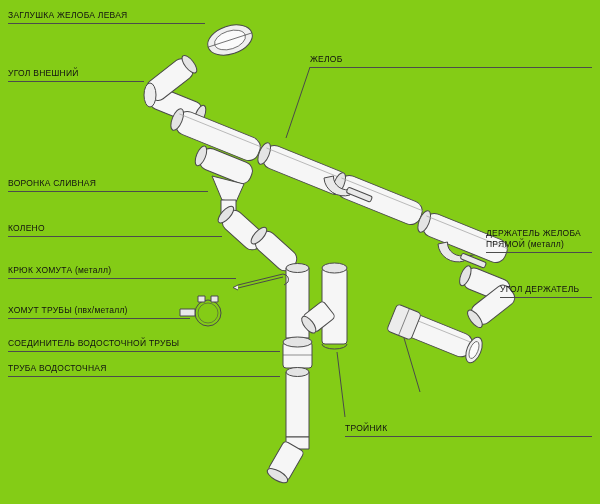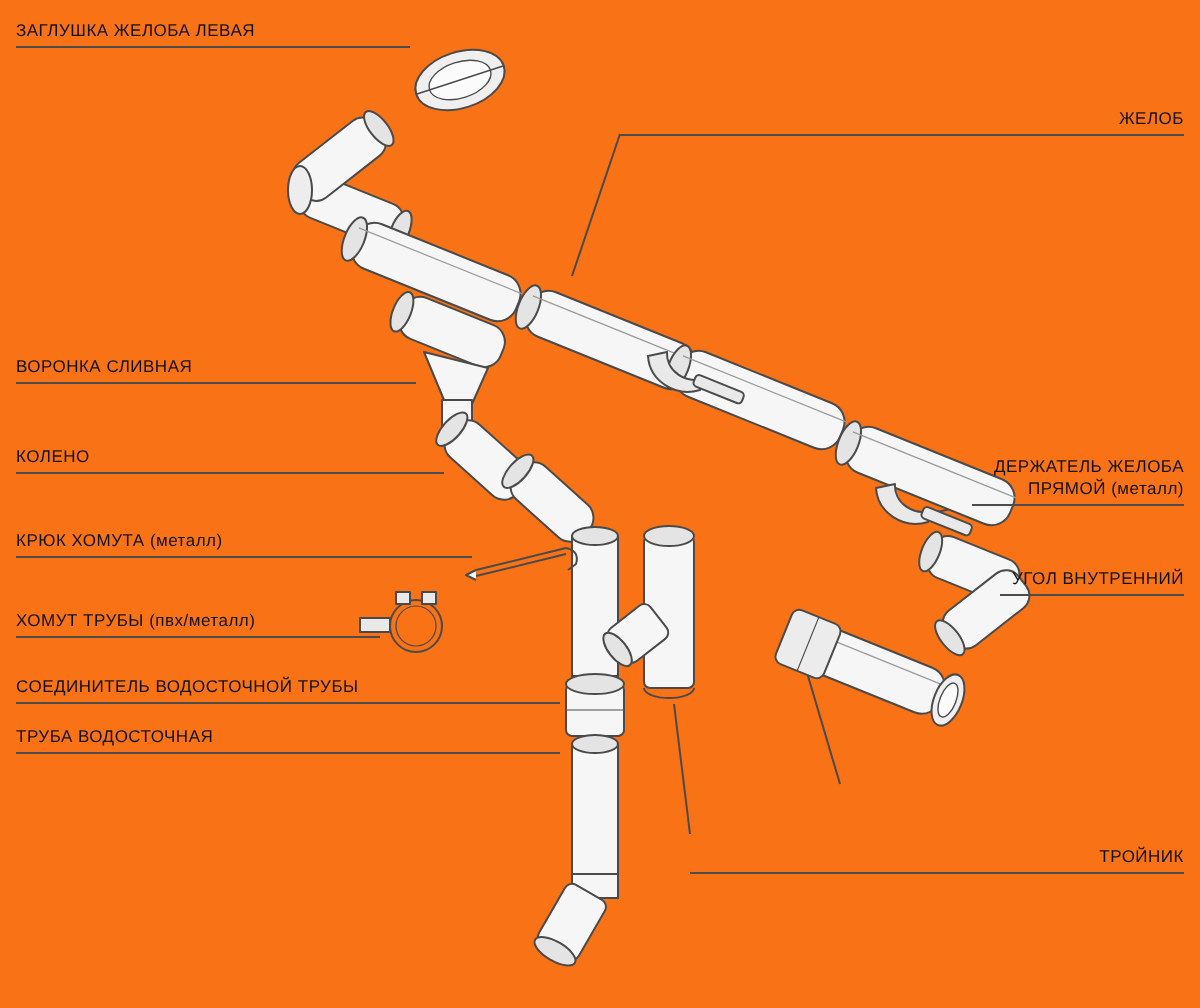--- a/index.html
+++ b/index.html
@@ -1,25 +1,25 @@
 <!DOCTYPE html>
 <html><head>
 <meta charset="utf-8">
 <style>
   *{box-sizing:border-box;margin:0;padding:0}
   html,body{background:#fff}
   body{font-family:"Liberation Sans",sans-serif}
-  .stage{position:relative;width:600px;height:504px;background:#f97316;overflow:hidden}
+  .stage{position:relative;width:600px;height:504px;background:#84cc16;overflow:hidden}
   svg.canvas{position:absolute;left:0;top:0;width:600px;height:504px}
   .lbl{
     position:absolute;
     font-size:8.5px;line-height:11px;letter-spacing:.25px;color:#111;
     border-bottom:1px solid #4c4c4c;padding-bottom:2px;white-space:nowrap
   }
-  .lbl.right{text-align:right}
+  .lbl.right{}
   .lbl.wrap{white-space:normal}
 </style>
 </head>
 <body>
 
 <div class="stage">
 
   <svg class="canvas" viewBox="0 0 600 504">
     <defs>
       <g id="bracket">
@@ -171,25 +171,26 @@
       </g>
       <g transform="translate(474,350) rotate(22)">
         <ellipse cx="0" cy="0" rx="7" ry="13.5" fill="#efefef"></ellipse>
         <ellipse cx="0" cy="0" rx="4" ry="9" fill="#fbfbfb" stroke-width=".7"></ellipse>
       </g>
 
     </g>
   </svg>
 
   <div class="lbl" style="left:8px;top:10px;width:197px">ЗАГЛУШКА ЖЕЛОБА ЛЕВАЯ</div>
+  <div class="lbl" style="left:8px;top:68px;width:136px">УГОЛ ВНЕШНИЙ</div>
   <div class="lbl" style="left:8px;top:178px;width:200px">ВОРОНКА СЛИВНАЯ</div>
   <div class="lbl" style="left:8px;top:265px;width:228px">КРЮК ХОМУТА (металл)</div>
   <div class="lbl" style="left:8px;top:223px;width:214px">КОЛЕНО</div>
   <div class="lbl" style="left:8px;top:305px;width:182px">ХОМУТ ТРУБЫ (пвх/металл)</div>
   <div class="lbl" style="left:8px;top:338px;width:272px">СОЕДИНИТЕЛЬ ВОДОСТОЧНОЙ ТРУБЫ</div>
   <div class="lbl" style="left:8px;top:363px;width:272px">ТРУБА ВОДОСТОЧНАЯ</div>
 
   <div class="lbl right" style="right:8px;top:54px;width:282px">ЖЕЛОБ</div>
   <div class="lbl right wrap" style="right:8px;top:228px;width:106px">ДЕРЖАТЕЛЬ ЖЕЛОБА ПРЯМОЙ (металл)</div>
-  <div class="lbl right" style="right:8px;top:284px;width:92px">УГОЛ ВНУТРЕННИЙ</div>
+  <div class="lbl right" style="right:8px;top:284px;width:92px">УГОЛ ДЕРЖАТЕЛЬ</div>
   <div class="lbl right" style="right:8px;top:423px;width:247px">ТРОЙНИК</div>
 
 </div>
 
 </body></html>

